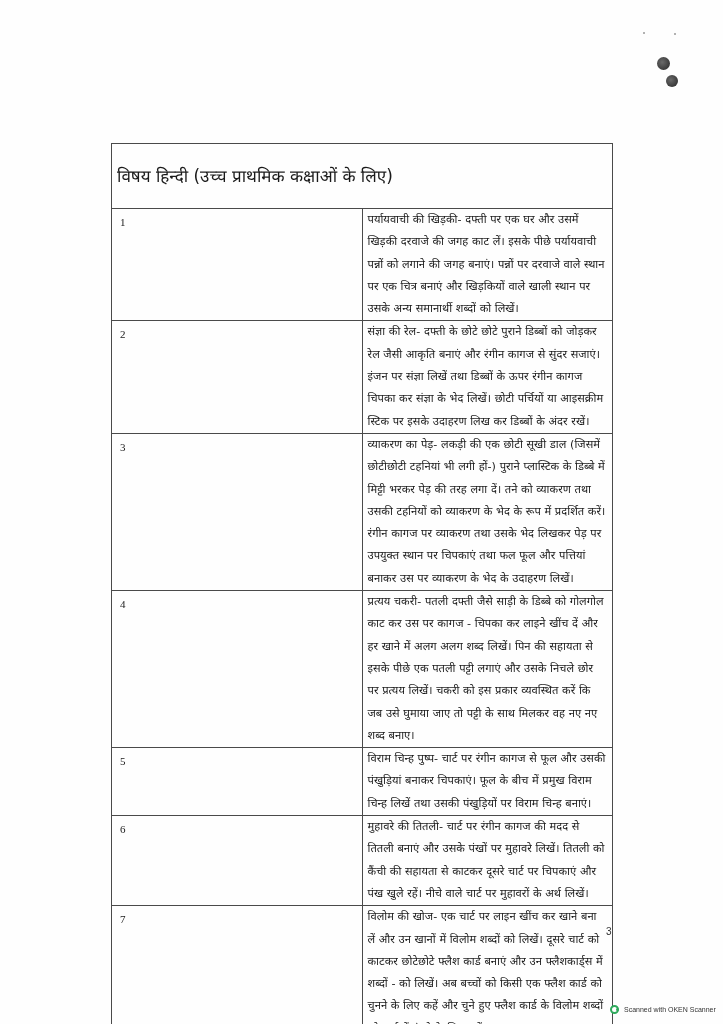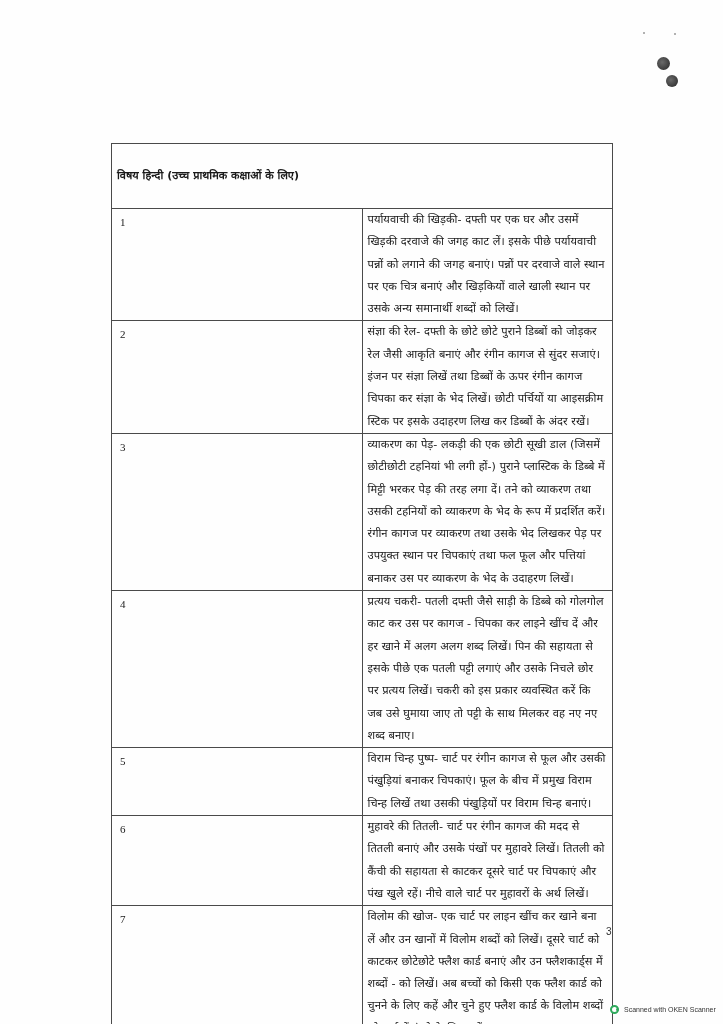--- a/index.html
+++ b/index.html
@@ -44,22 +44,22 @@
     }
     table.doc-table td {
       border: 1.5px solid #4a4a4a;
       vertical-align: top;
       padding: 0;
     }
     td.header-cell {
       height: 64px;
       vertical-align: middle !important;
       padding-left: 5px !important;
-      font-weight: bold;
-      font-size: 11px;
+      font-weight: normal;
+      font-size: 17px;
     }
     td.num-cell {
       width: 37px;
       padding: 2px 0 0 8px !important;
       font-family: "Liberation Serif", serif;
       font-size: 11px;
       box-sizing: border-box;
     }
     td.text-cell {
       padding: 0 6px 0 5px !important;

